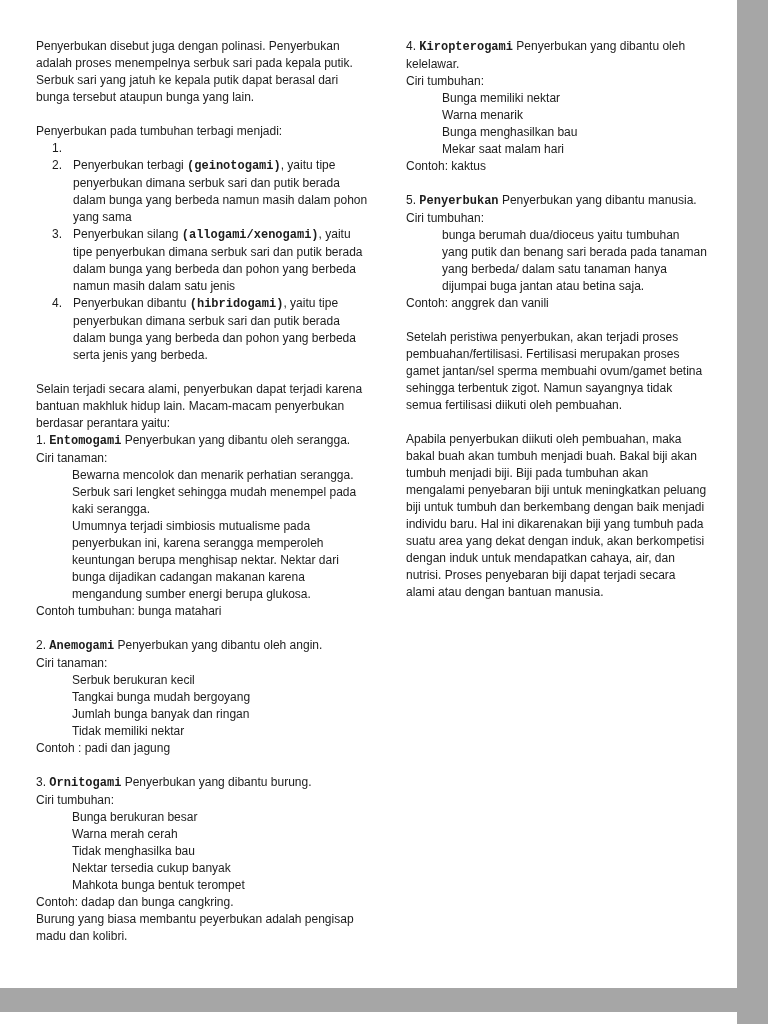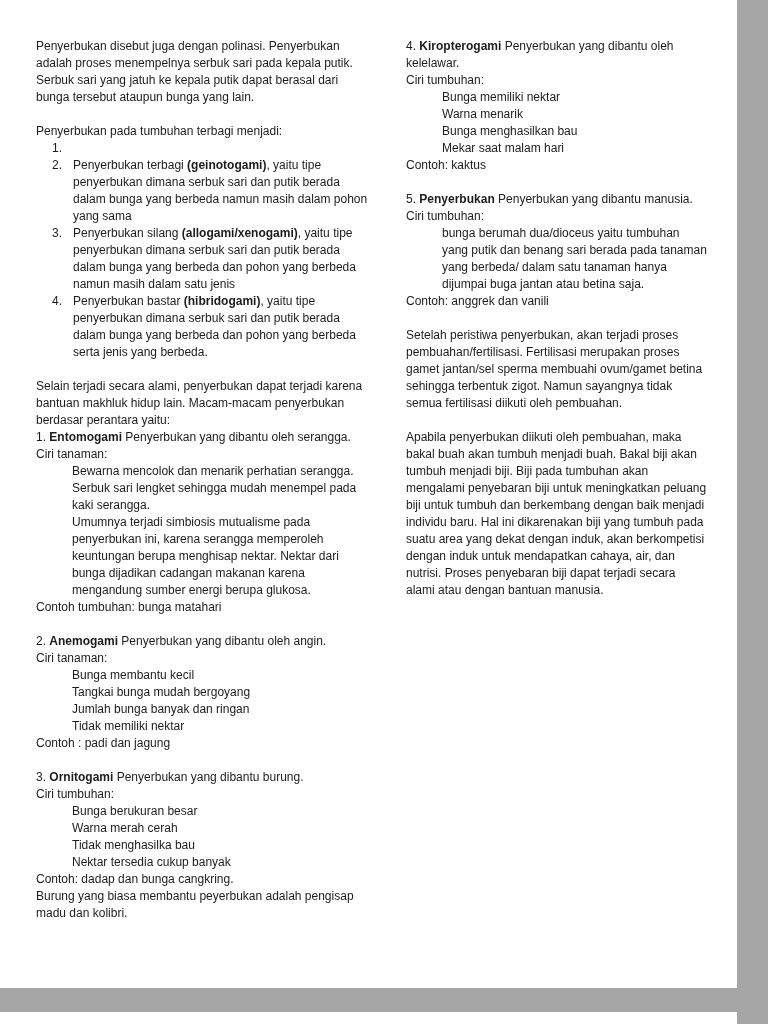--- a/index.html
+++ b/index.html
@@ -13,21 +13,21 @@
   .paper {
     position:absolute; left:0; top:0;
     width:737px; height:988px;
     background: var(--paper, #ffffff);
     padding:38px 30px 0 36px;
     display:flex; gap:38px;
   }
   .col { font-size:12px; line-height:17px; color:#1c1c1c; }
   .col-left  { width:332px; flex:none; }
   .col-right { flex:1; }
-  .b { font-weight:bold; }
+  .b { font-weight:bold;font-family:Liberation Mono, monospace; }
   .blank { height:17px; }
   .li { display:flex; }
   .num { width:21px; margin-left:16px; flex:none; }
   .litext { flex:1; }
   .indent { padding-left:36px; }
   .p { }
   .next-page {
     position:absolute; left:0; top:1012px;
     width:737px; height:12px;
     background: var(--paper, #ffffff);
@@ -47,45 +47,46 @@
       <div class="li">
         <span class="num">2.</span>
         <span class="litext"><span>Penyerbukan terbagi </span><span class="b">(geinotogami)</span><span>, yaitu tipe penyerbukan dimana serbuk sari dan putik berada dalam bunga yang berbeda namun masih dalam pohon yang sama</span></span>
       </div>
       <div class="li">
         <span class="num">3.</span>
         <span class="litext"><span>Penyerbukan silang </span><span class="b">(allogami/xenogami)</span><span>, yaitu tipe penyerbukan dimana serbuk sari dan putik berada dalam bunga yang berbeda dan pohon yang berbeda namun masih dalam satu jenis</span></span>
       </div>
       <div class="li">
         <span class="num">4.</span>
-        <span class="litext"><span>Penyerbukan bastar </span><span class="b">(hibridogami)</span><span>, yaitu tipe penyerbukan dimana serbuk sari dan putik berada dalam bunga yang berbeda dan pohon yang berbeda serta jenis yang berbeda.</span></span>
+        <span class="litext"><span>Penyerbukan dibantu </span><span class="b">(hibridogami)</span><span>, yaitu tipe penyerbukan dimana serbuk sari dan putik berada dalam bunga yang berbeda dan pohon yang berbeda serta jenis yang berbeda.</span></span>
       </div>
       <div class="blank"></div>
       <div class="p"><span>Selain terjadi secara alami, penyerbukan dapat terjadi karena bantuan makhluk hidup lain. Macam-macam penyerbukan berdasar perantara yaitu:</span></div>
       <div class="p"><span>1. </span><span class="b">Entomogami</span><span> Penyerbukan yang dibantu oleh serangga.</span></div>
       <div class="p"><span>Ciri tanaman:</span></div>
       <div class="indent"><span>Bewarna mencolok dan menarik perhatian serangga.</span></div>
       <div class="indent"><span>Serbuk sari lengket sehingga mudah menempel pada kaki serangga.</span></div>
       <div class="indent"><span>Umumnya terjadi simbiosis mutualisme pada penyerbukan ini, karena serangga memperoleh keuntungan berupa menghisap nektar. Nektar dari bunga dijadikan cadangan makanan karena mengandung sumber energi berupa glukosa.</span></div>
       <div class="p"><span>Contoh tumbuhan: bunga matahari</span></div>
       <div class="blank"></div>
       <div class="p"><span>2. </span><span class="b">Anemogami</span><span> Penyerbukan yang dibantu oleh angin.</span></div>
       <div class="p"><span>Ciri tanaman:</span></div>
-      <div class="indent"><span>Bunga membantu kecil</span></div>
+      <div class="indent"><span>Serbuk berukuran kecil</span></div>
       <div class="indent"><span>Tangkai bunga mudah bergoyang</span></div>
       <div class="indent"><span>Jumlah bunga banyak dan ringan</span></div>
       <div class="indent"><span>Tidak memiliki nektar</span></div>
       <div class="p"><span>Contoh : padi dan jagung</span></div>
       <div class="blank"></div>
       <div class="p"><span>3. </span><span class="b">Ornitogami</span><span> Penyerbukan yang dibantu burung.</span></div>
       <div class="p"><span>Ciri tumbuhan:</span></div>
       <div class="indent"><span>Bunga berukuran besar</span></div>
       <div class="indent"><span>Warna merah cerah</span></div>
       <div class="indent"><span>Tidak menghasilka bau</span></div>
       <div class="indent"><span>Nektar tersedia cukup banyak</span></div>
+      <div class="indent"><span>Mahkota bunga bentuk terompet</span></div>
       <div class="p"><span>Contoh: dadap dan bunga cangkring.</span></div>
       <div class="p"><span>Burung yang biasa membantu peyerbukan adalah pengisap madu dan kolibri.</span></div>
     </div>
   <div class="col col-right">
       <div class="p"><span>4. </span><span class="b">Kiropterogami</span><span> Penyerbukan yang dibantu oleh kelelawar.</span></div>
       <div class="p"><span>Ciri tumbuhan:</span></div>
       <div class="indent"><span>Bunga memiliki nektar</span></div>
       <div class="indent"><span>Warna menarik</span></div>
       <div class="indent"><span>Bunga menghasilkan bau</span></div>
       <div class="indent"><span>Mekar saat malam hari</span></div>

